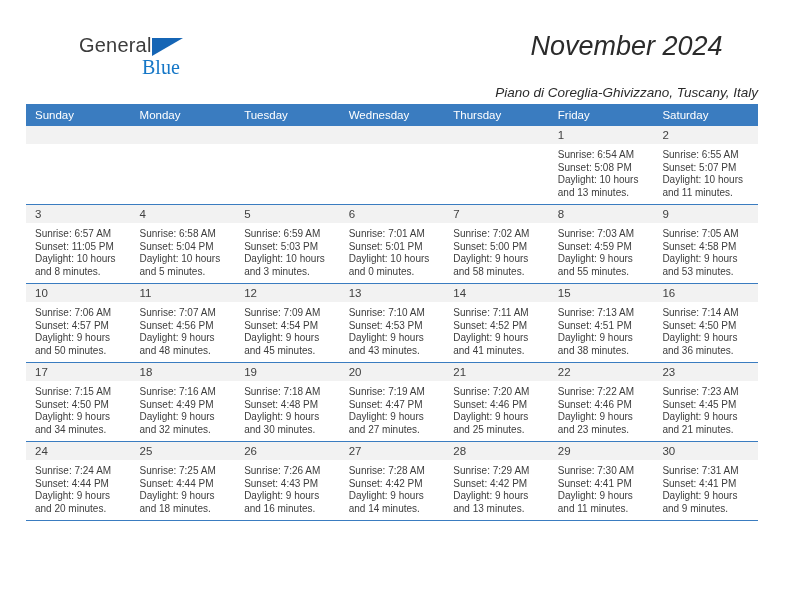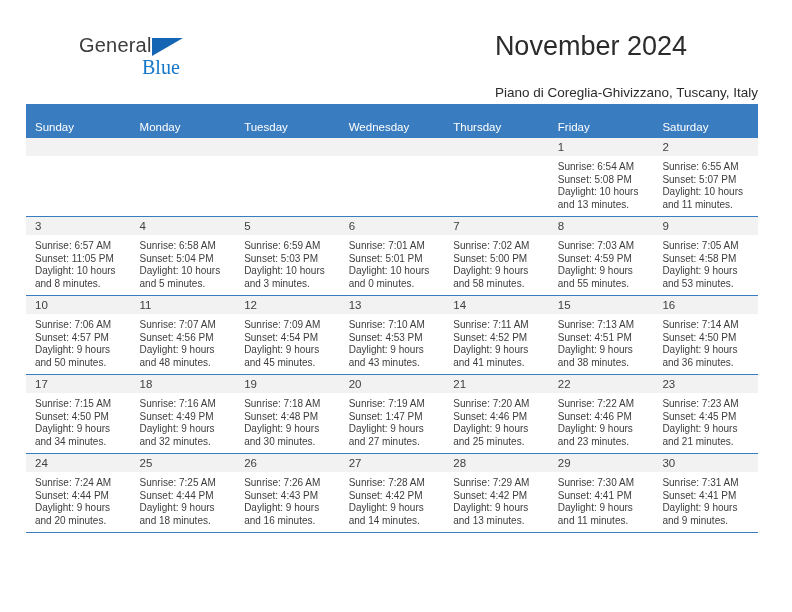--- a/index.html
+++ b/index.html
@@ -63,21 +63,22 @@
     top: 22px;
     font-size: 20px;
     color: #1577c7;
     font-family: Liberation Serif, serif;
   }
 
   .title-block {
     position: absolute;
     right: 0;
     top: 0;
-    text-align: left;
+    text-align: center;
+    font-style: italic;
   }
   .cal-title {
     font-size: 27px;
     color: #2b2b2b;
     font-weight: normal;
     line-height: 32px;
     white-space: nowrap;
   }
   .cal-subtitle {
     margin-top: 22px;
@@ -95,21 +96,21 @@
     width: 732px;
     border-collapse: collapse;
     table-layout: fixed;
   }
   .calendar th {
     background: #3a7cc0;
     color: #ffffff;
     font-weight: normal;
     font-size: 11.5px;
     text-align: left;
-    padding: 17px 0 5px 9px;
+    padding: 5px 0 5px 9px;
     height: 11px;
     border: none;
   }
   .calendar td {
     vertical-align: top;
     padding: 0;
     border: none;
     border-top: 1px solid #3a7cc0;
     height: 78px;
     width: 104.5px;
@@ -369,21 +370,21 @@
               <div>Sunrise: 7:18 AM</div>
               <div>Sunset: 4:48 PM</div>
               <div>Daylight: 9 hours</div>
               <div>and 30 minutes.</div>
             </div>
           </td>
           <td>
             <div class="daynum-band">20</div>
             <div class="cell-body">
               <div>Sunrise: 7:19 AM</div>
-              <div>Sunset: 1:47 PM</div>
+              <div>Sunset: 4:47 PM</div>
               <div>Daylight: 9 hours</div>
               <div>and 27 minutes.</div>
             </div>
           </td>
           <td>
             <div class="daynum-band">21</div>
             <div class="cell-body">
               <div>Sunrise: 7:20 AM</div>
               <div>Sunset: 4:46 PM</div>
               <div>Daylight: 9 hours</div>

